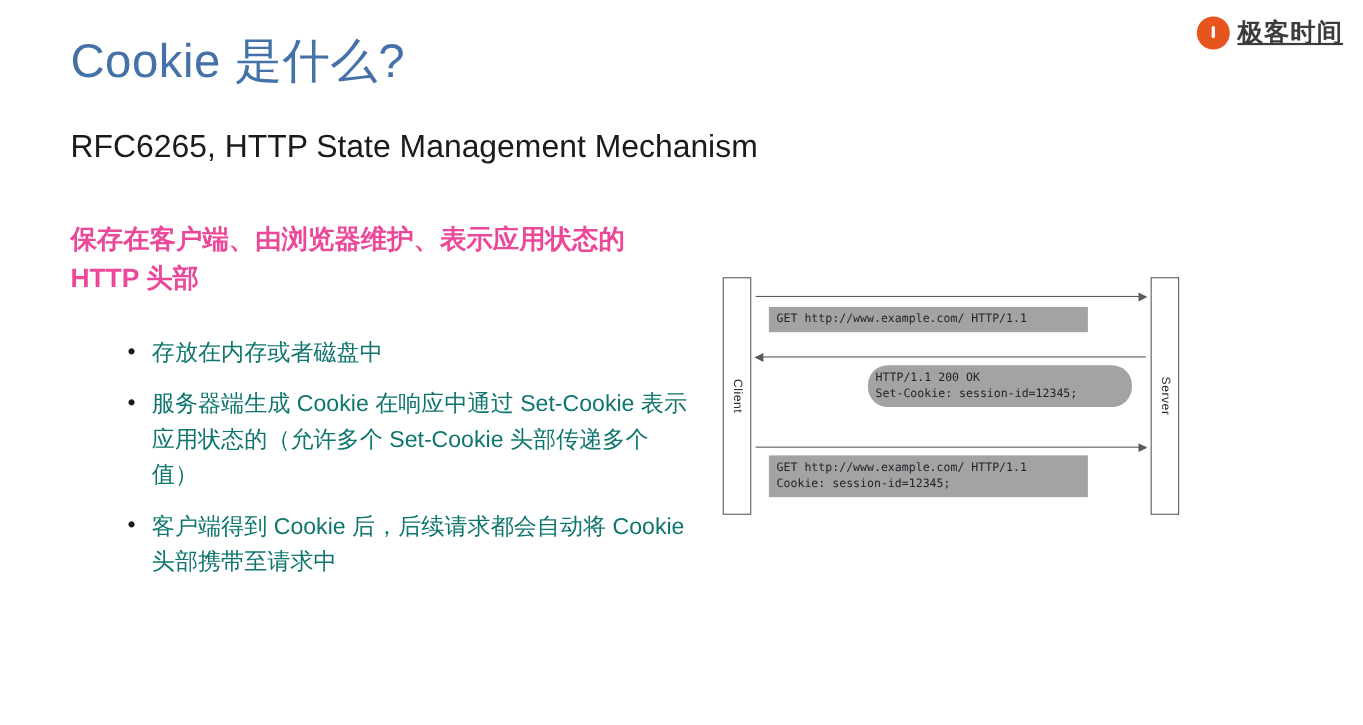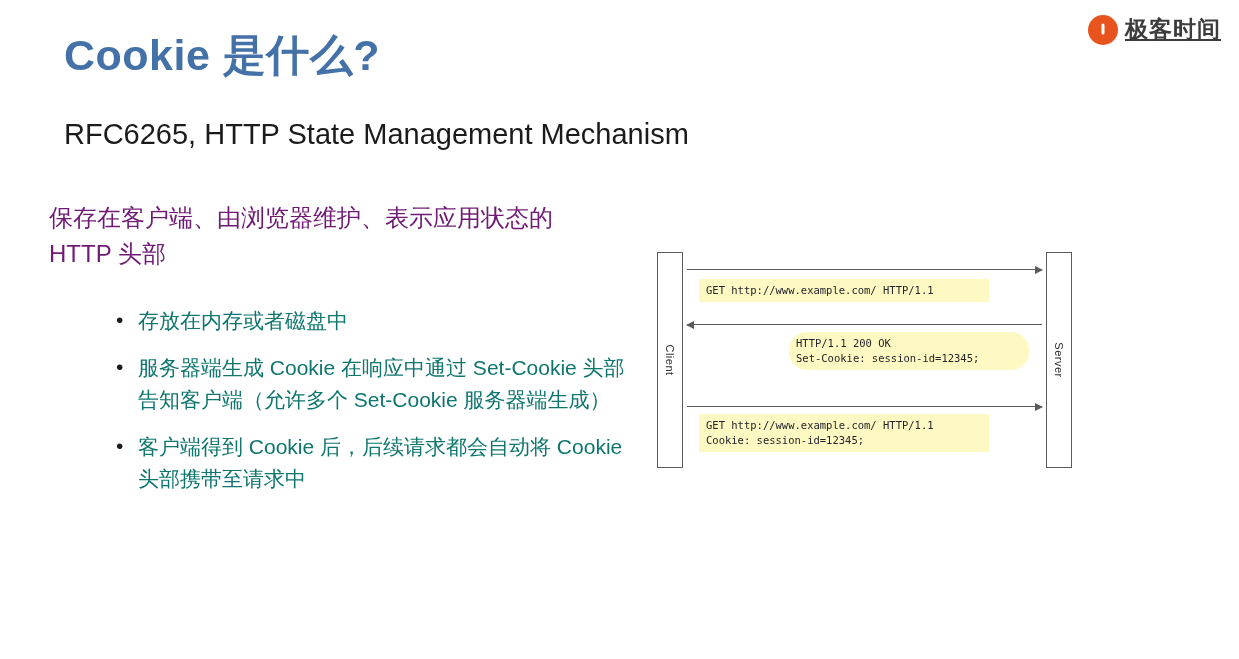--- a/index.html
+++ b/index.html
@@ -62,44 +62,44 @@
     text-decoration: underline;
   }
 
   
   .slide-title {
     position: absolute;
     left: 64px;
     top: 27px;
     font-size: 43px;
     color: #4472a8;
-    font-weight: 700;
+    font-weight: 400;
     letter-spacing: 0.5px;
     white-space: nowrap;
   }
 
   .subtitle {
     position: absolute;
     left: 64px;
     top: 118px;
     font-size: 29px;
     color: #1b1b1b;
     white-space: nowrap;
   }
 
   
   .lead {
     position: absolute;
-    left: 49px;
+    left: 64px;
     top: 200px;
     width: 540px;
     font-size: 24px;
-    font-weight: normal;
+    font-weight: bold;
     line-height: 1.52;
-    color: #701a75;
+    color: #ec4899;
   }
 
   .bullets {
     position: absolute;
     left: 110px;
     top: 305px;
     width: 520px;
     margin: 0;
     padding: 0;
     list-style: none;
@@ -169,21 +169,21 @@
     right: -1px;
     border-left: 8px solid #5a5a5a;
   }
   .arrow.left::after {
     left: -1px;
     border-right: 8px solid #5a5a5a;
   }
 
   .msg {
     position: absolute;
-    background: #fef9c3;
+    background: #a3a3a3;
     font-family: "DejaVu Sans Mono", monospace;
     font-size: 10.5px;
     line-height: 1.45;
     color: #22242a;
     padding: 4px 7px;
     box-sizing: border-box;
     white-space: pre;
   }
 </style>
 </head>
@@ -195,21 +195,21 @@
 </div>
 
 <div class="slide-title">Cookie 是什么?</div>
 
 <div class="subtitle">RFC6265, HTTP State Management Mechanism</div>
 
 <div class="lead">保存在客户端、由浏览器维护、表示应用状态的 HTTP 头部</div>
 
 <ul class="bullets">
   <li>存放在内存或者磁盘中</li>
-  <li>服务器端生成 Cookie 在响应中通过 Set-Cookie 头部告知客户端（允许多个 Set-Cookie 服务器端生成）</li>
+  <li>服务器端生成 Cookie 在响应中通过 Set-Cookie 表示应用状态的（允许多个 Set-Cookie 头部传递多个值）</li>
   <li>客户端得到 Cookie 后，后续请求都会自动将 Cookie 头部携带至请求中</li>
 </ul>
 
 <div class="diagram">
 
   <div class="lane client">
     <span class="lane-label">Client</span>
   </div>
 
   <div class="lane server">

